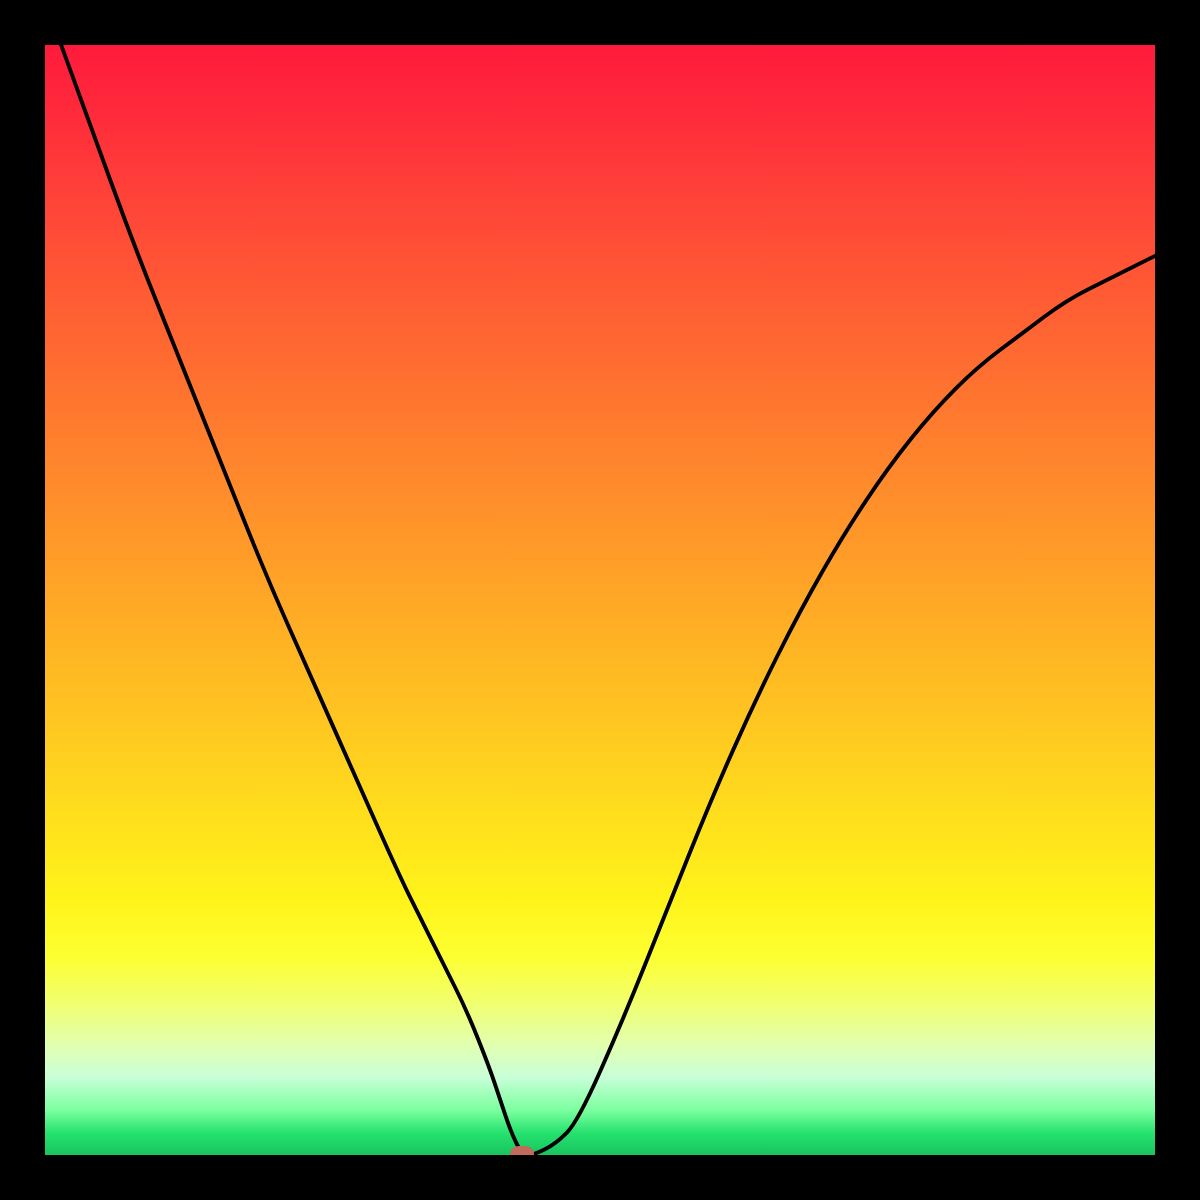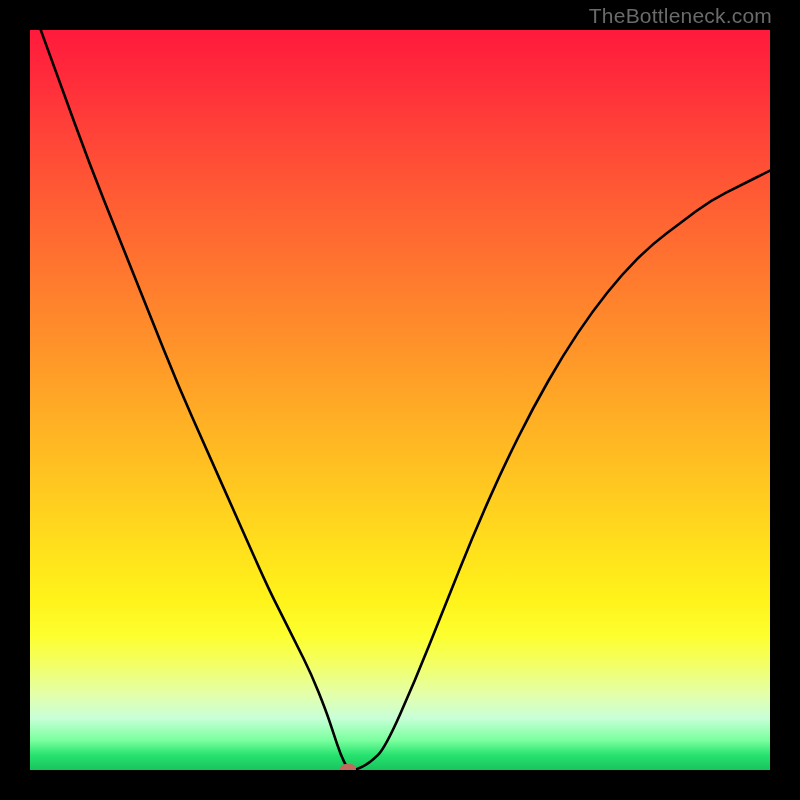--- a/index.html
+++ b/index.html
@@ -58,20 +58,19 @@
   svg.curve {
     position: absolute;
     left: 0; top: 0;
     width: 740px; height: 740px;
   }
 </style>
 </head>
 <body>
 
 <div class="frame">
-  <div class="watermark">TheBottleneck.com</div>
   <div class="plot-area">
     <svg class="curve" viewBox="0 0 740 740" preserveAspectRatio="none">
       <path id="curve-path" fill="none" stroke="#000" stroke-width="2.6" stroke-linecap="round" stroke-linejoin="round" d="M 0.0 -29.6 Q 0.0 -29.6 14.8 11.1 Q 29.6 51.8 44.4 92.5 Q 59.2 133.2 74.0 170.2 Q 88.8 207.2 103.6 244.2 Q 118.4 281.2 133.2 318.2 Q 148.0 355.2 162.8 388.5 Q 177.6 421.8 192.4 455.1 Q 207.2 488.4 222.0 521.7 Q 236.8 555.0 244.2 569.8 Q 251.6 584.6 259.0 599.4 Q 266.4 614.2 273.8 629.0 Q 281.2 643.8 288.6 662.3 Q 296.0 680.8 299.7 691.9 Q 303.4 703.0 307.1 714.1 Q 310.8 725.2 314.5 732.6 Q 318.2 740.0 321.9 740.0 Q 325.6 740.0 333.0 736.3 Q 340.4 732.6 347.8 725.2 Q 355.2 717.8 370.0 684.5 Q 384.8 651.2 399.6 614.2 Q 414.4 577.2 429.2 540.2 Q 444.0 503.2 458.8 469.9 Q 473.6 436.6 488.4 407.0 Q 503.2 377.4 518.0 351.5 Q 532.8 325.6 547.6 303.4 Q 562.4 281.2 577.2 262.7 Q 592.0 244.2 606.8 229.4 Q 621.6 214.6 636.4 203.5 Q 651.2 192.4 666.0 181.3 Q 680.8 170.2 695.6 162.8 Q 710.4 155.4 725.2 148.0 T 740.0 140.6"></path>
     </svg>
     <div class="marker" id="marker" style="left: 318.2px; top: 740px; background: rgb(194, 106, 92);"></div>
   </div>
 </div>
 
 </body></html>

